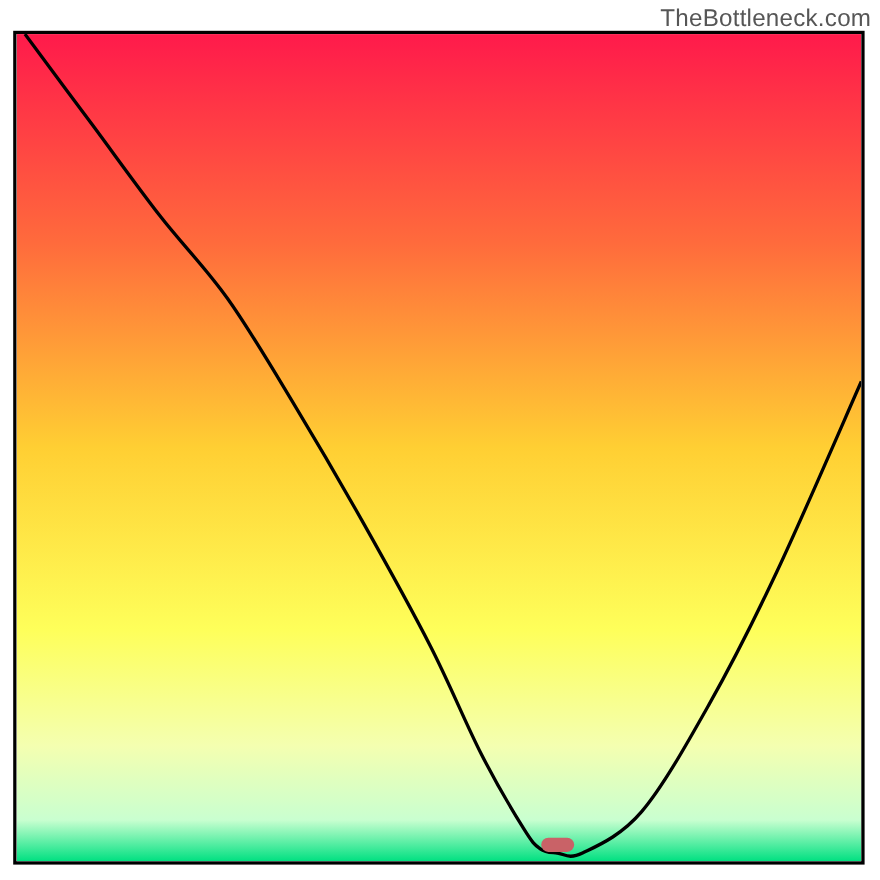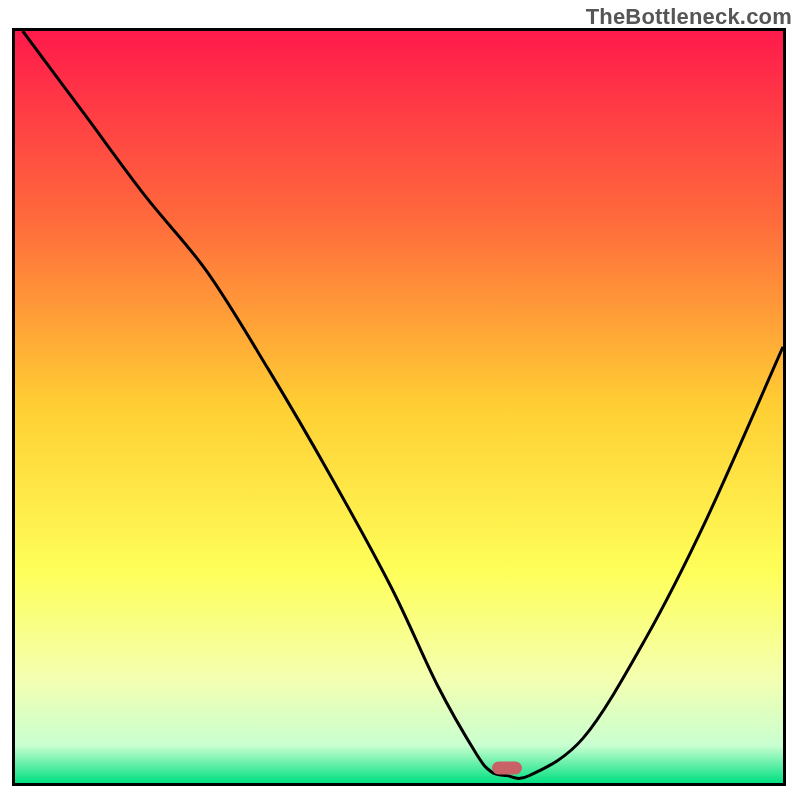--- a/index.html
+++ b/index.html
@@ -14,21 +14,21 @@
     position: relative;
     width: 800px;
     height: 800px;
   }
   .watermark {
     position: absolute;
     top: 4px;
     right: 8px;
     font-size: 22px;
     color: #565656;
-    font-weight: 700;
+    font-weight: 400;
     letter-spacing: 0.2px;
   }
   .chart-frame {
     position: absolute;
     left: 12px;
     top: 28px;
     width: 774px;
     height: 758px;
     border: 3px solid #000000;
     box-sizing: border-box;

